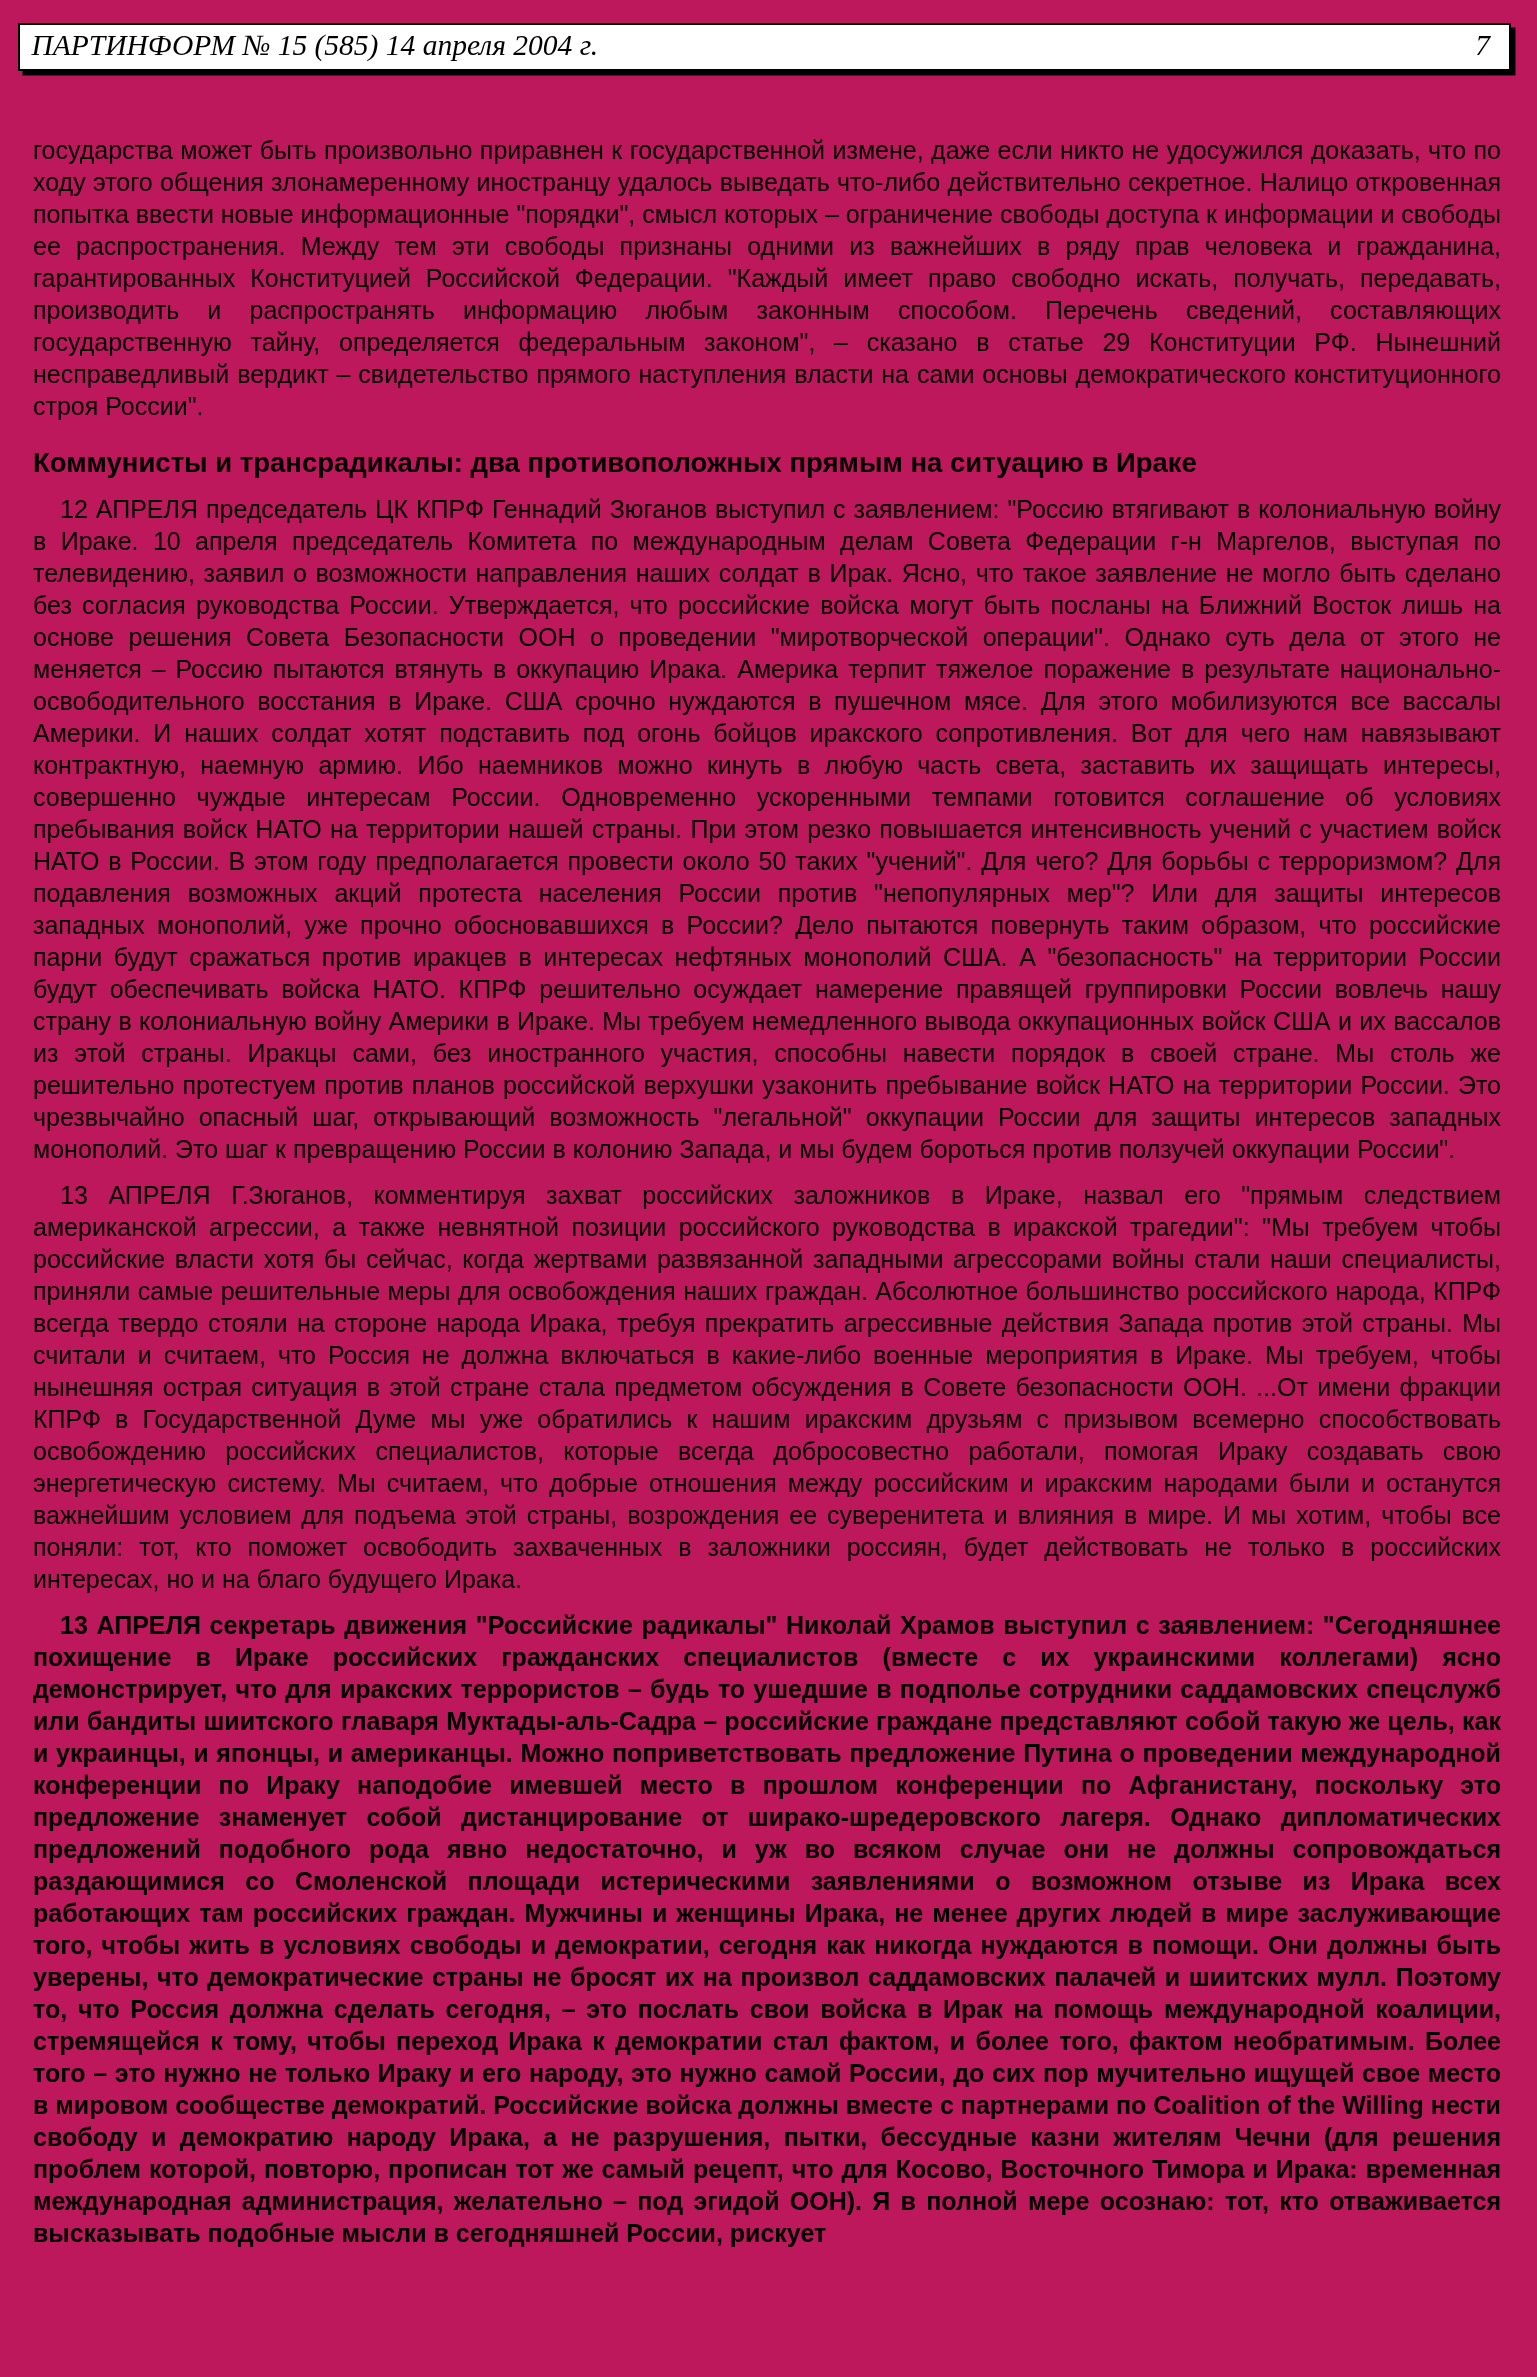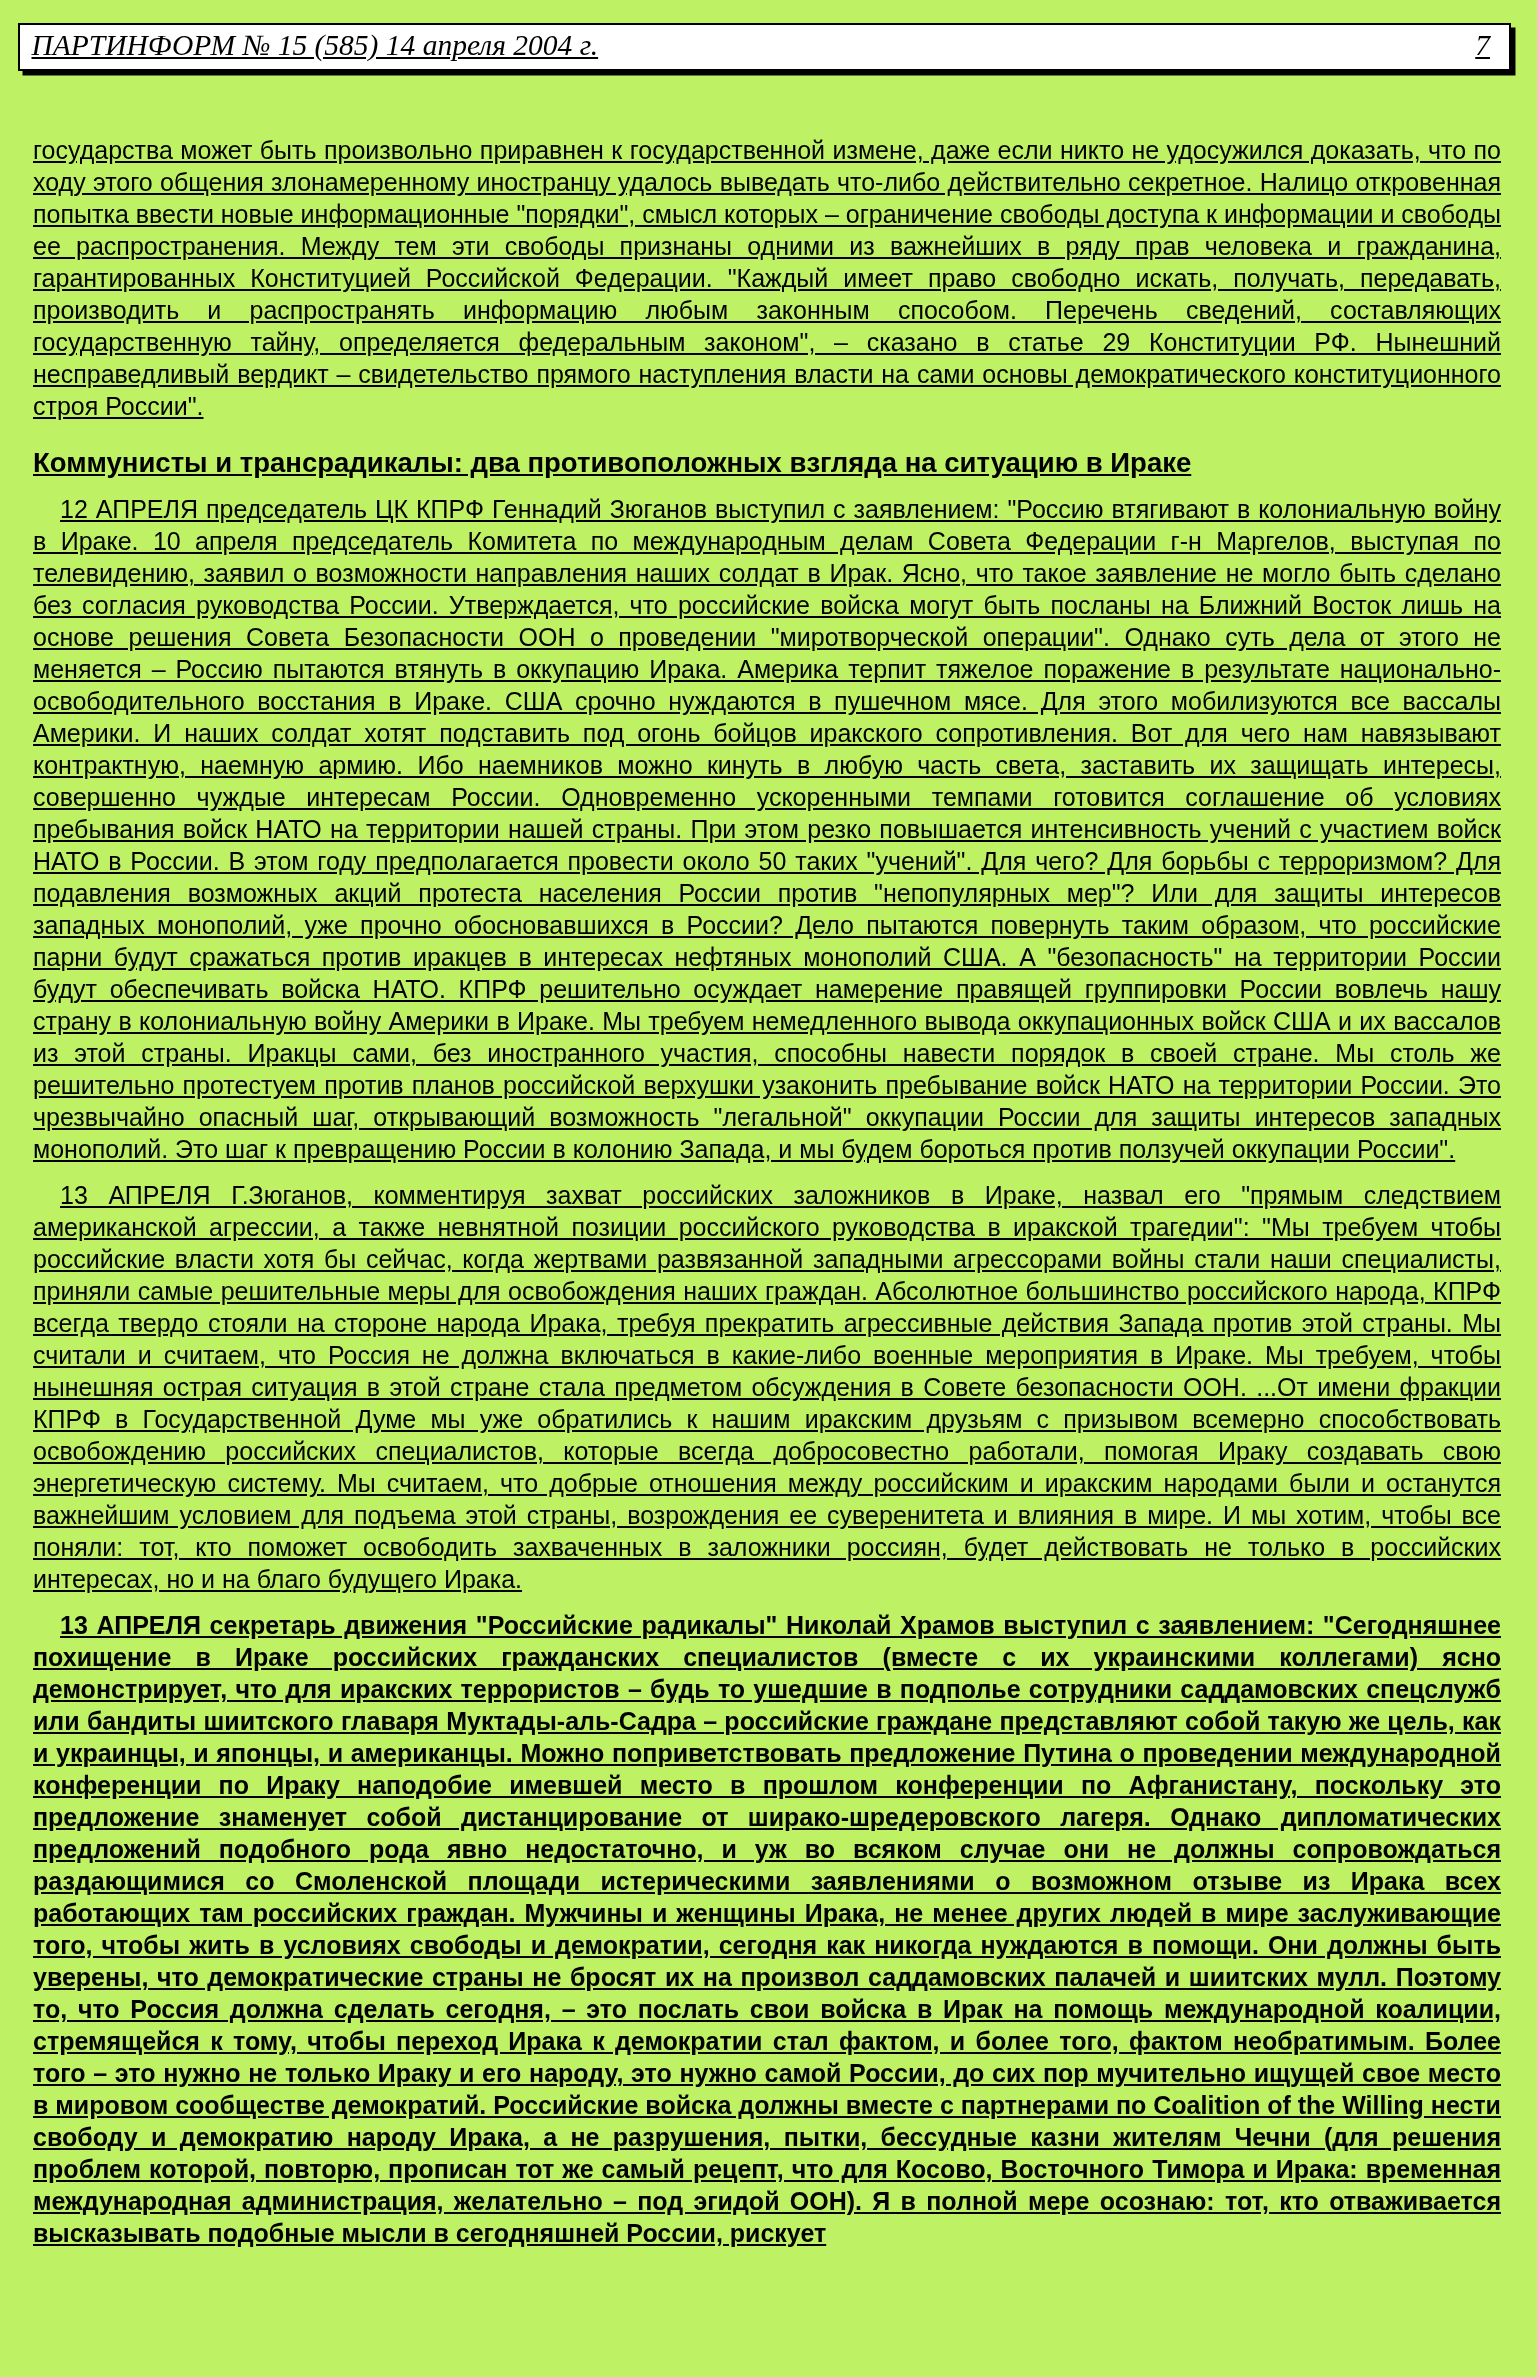--- a/index.html
+++ b/index.html
@@ -1,24 +1,23 @@
 <!DOCTYPE html>
 <html lang="ru" style="font-size:10.2px"><head>
 <meta charset="utf-8">
 <style>
   html, body { margin: 0; padding: 0; background: #808080; }
   .page {
     position: relative;
     width: 1537px;
     height: 2377px;
-    background: #bef264;
+    background: #be185d;
     color: #000000;
     overflow: hidden;
     font-family: "Liberation Sans", sans-serif;
-    text-decoration: underline;
   }
   .masthead {
     margin: 23px 26px 0 18px;
     border: 2.6px solid #000000;
     box-shadow: 4.5px 4.5px 0 #000000;
     background: #ffffff;
     display: flex;
     justify-content: space-between;
     align-items: baseline;
     padding: 3.8px 19px 7.7px 11.5px;
@@ -57,21 +56,21 @@
 
   <header class="masthead">
     <span class="masthead-title">ПАРТИНФОРМ № 15 (585) 14 апреля 2004 г.</span>
     <span class="masthead-page">7</span>
   </header>
 
   <main class="body-text">
 
     <p class="para">государства может быть произвольно приравнен к государственной измене, даже если никто не удосужился доказать, что по ходу этого общения злонамеренному иностранцу удалось выведать что-либо действительно секретное. Налицо откровенная попытка ввести новые информационные "порядки", смысл которых – ограничение свободы доступа к информации и свободы ее распространения. Между тем эти свободы признаны одними из важнейших в ряду прав человека и гражданина, гарантированных Конституцией Российской Федерации. "Каждый имеет право свободно искать, получать, передавать, производить и распространять информацию любым законным способом. Перечень сведений, составляющих государственную тайну, определяется федеральным законом", – сказано в статье 29 Конституции РФ. Нынешний несправедливый вердикт – свидетельство прямого наступления власти на сами основы демократического конституционного строя России".</p>
 
-    <h2 class="section-heading">Коммунисты и трансрадикалы: два противоположных взгляда на ситуацию в Ираке</h2>
+    <h2 class="section-heading">Коммунисты и трансрадикалы: два противоположных прямым на ситуацию в Ираке</h2>
 
     <p class="para indent">12 АПРЕЛЯ председатель ЦК КПРФ Геннадий Зюганов выступил с заявлением: "Россию втягивают в колониальную войну в Ираке. 10 апреля председатель Комитета по международным делам Совета Федерации г-н Маргелов, выступая по телевидению, заявил о возможности направления наших солдат в Ирак. Ясно, что такое заявление не могло быть сделано без согласия руководства России. Утверждается, что российские войска могут быть посланы на Ближний Восток лишь на основе решения Совета Безопасности ООН о проведении "миротворческой операции". Однако суть дела от этого не меняется – Россию пытаются втянуть в оккупацию Ирака. Америка терпит тяжелое поражение в результате национально-освободительного восстания в Ираке. США срочно нуждаются в пушечном мясе. Для этого мобилизуются все вассалы Америки. И наших солдат хотят подставить под огонь бойцов иракского сопротивления. Вот для чего нам навязывают контрактную, наемную армию. Ибо наемников можно кинуть в любую часть света, заставить их защищать интересы, совершенно чуждые интересам России. Одновременно ускоренными темпами готовится соглашение об условиях пребывания войск НАТО на территории нашей страны. При этом резко повышается интенсивность учений с участием войск НАТО в России. В этом году предполагается провести около 50 таких "учений". Для чего? Для борьбы с терроризмом? Для подавления возможных акций протеста населения России против "непопулярных мер"? Или для защиты интересов западных монополий, уже прочно обосновавшихся в России? Дело пытаются повернуть таким образом, что российские парни будут сражаться против иракцев в интересах нефтяных монополий США. А "безопасность" на территории России будут обеспечивать войска НАТО. КПРФ решительно осуждает намерение правящей группировки России вовлечь нашу страну в колониальную войну Америки в Ираке. Мы требуем немедленного вывода оккупационных войск США и их вассалов из этой страны. Иракцы сами, без иностранного участия, способны навести порядок в своей стране. Мы столь же решительно протестуем против планов российской верхушки узаконить пребывание войск НАТО на территории России. Это чрезвычайно опасный шаг, открывающий возможность "легальной" оккупации России для защиты интересов западных монополий. Это шаг к превращению России в колонию Запада, и мы будем бороться против ползучей оккупации России".</p>
 
     <p class="para indent">13 АПРЕЛЯ Г.Зюганов, комментируя захват российских заложников в Ираке, назвал его "прямым следствием американской агрессии, а также невнятной позиции российского руководства в иракской трагедии": "Мы требуем чтобы российские власти хотя бы сейчас, когда жертвами развязанной западными агрессорами войны стали наши специалисты, приняли самые решительные меры для освобождения наших граждан. Абсолютное большинство российского народа, КПРФ всегда твердо стояли на стороне народа Ирака, требуя прекратить агрессивные действия Запада против этой страны. Мы считали и считаем, что Россия не должна включаться в какие-либо военные мероприятия в Ираке. Мы требуем, чтобы нынешняя острая ситуация в этой стране стала предметом обсуждения в Совете безопасности ООН. ...От имени фракции КПРФ в Государственной Думе мы уже обратились к нашим иракским друзьям с призывом всемерно способствовать освобождению российских специалистов, которые всегда добросовестно работали, помогая Ираку создавать свою энергетическую систему. Мы считаем, что добрые отношения между российским и иракским народами были и останутся важнейшим условием для подъема этой страны, возрождения ее суверенитета и влияния в мире. И мы хотим, чтобы все поняли: тот, кто поможет освободить захваченных в заложники россиян, будет действовать не только в российских интересах, но и на благо будущего Ирака.</p>
 
     <p class="para indent bold">13 АПРЕЛЯ секретарь движения "Российские радикалы" Николай Храмов выступил с заявлением: "Сегодняшнее похищение в Ираке российских гражданских специалистов (вместе с их украинскими коллегами) ясно демонстрирует, что для иракских террористов – будь то ушедшие в подполье сотрудники саддамовских спецслужб или бандиты шиитского главаря Муктады-аль-Садра – российские граждане представляют собой такую же цель, как и украинцы, и японцы, и американцы. Можно поприветствовать предложение Путина о проведении международной конференции по Ираку наподобие имевшей место в прошлом конференции по Афганистану, поскольку это предложение знаменует собой дистанцирование от ширако-шредеровского лагеря. Однако дипломатических предложений подобного рода явно недостаточно, и уж во всяком случае они не должны сопровождаться раздающимися со Смоленской площади истерическими заявлениями о возможном отзыве из Ирака всех работающих там российских граждан. Мужчины и женщины Ирака, не менее других людей в мире заслуживающие того, чтобы жить в условиях свободы и демократии, сегодня как никогда нуждаются в помощи. Они должны быть уверены, что демократические страны не бросят их на произвол саддамовских палачей и шиитских мулл. Поэтому то, что Россия должна сделать сегодня, – это послать свои войска в Ирак на помощь международной коалиции, стремящейся к тому, чтобы переход Ирака к демократии стал фактом, и более того, фактом необратимым. Более того – это нужно не только Ираку и его народу, это нужно самой России, до сих пор мучительно ищущей свое место в мировом сообществе демократий. Российские войска должны вместе с партнерами по Coalition of the Willing нести свободу и демократию народу Ирака, а не разрушения, пытки, бессудные казни жителям Чечни (для решения проблем которой, повторю, прописан тот же самый рецепт, что для Косово, Восточного Тимора и Ирака: временная международная администрация, желательно – под эгидой ООН). Я в полной мере осознаю: тот, кто отваживается высказывать подобные мысли в сегодняшней России, рискует</p>
 
   </main>
 </div>
 

